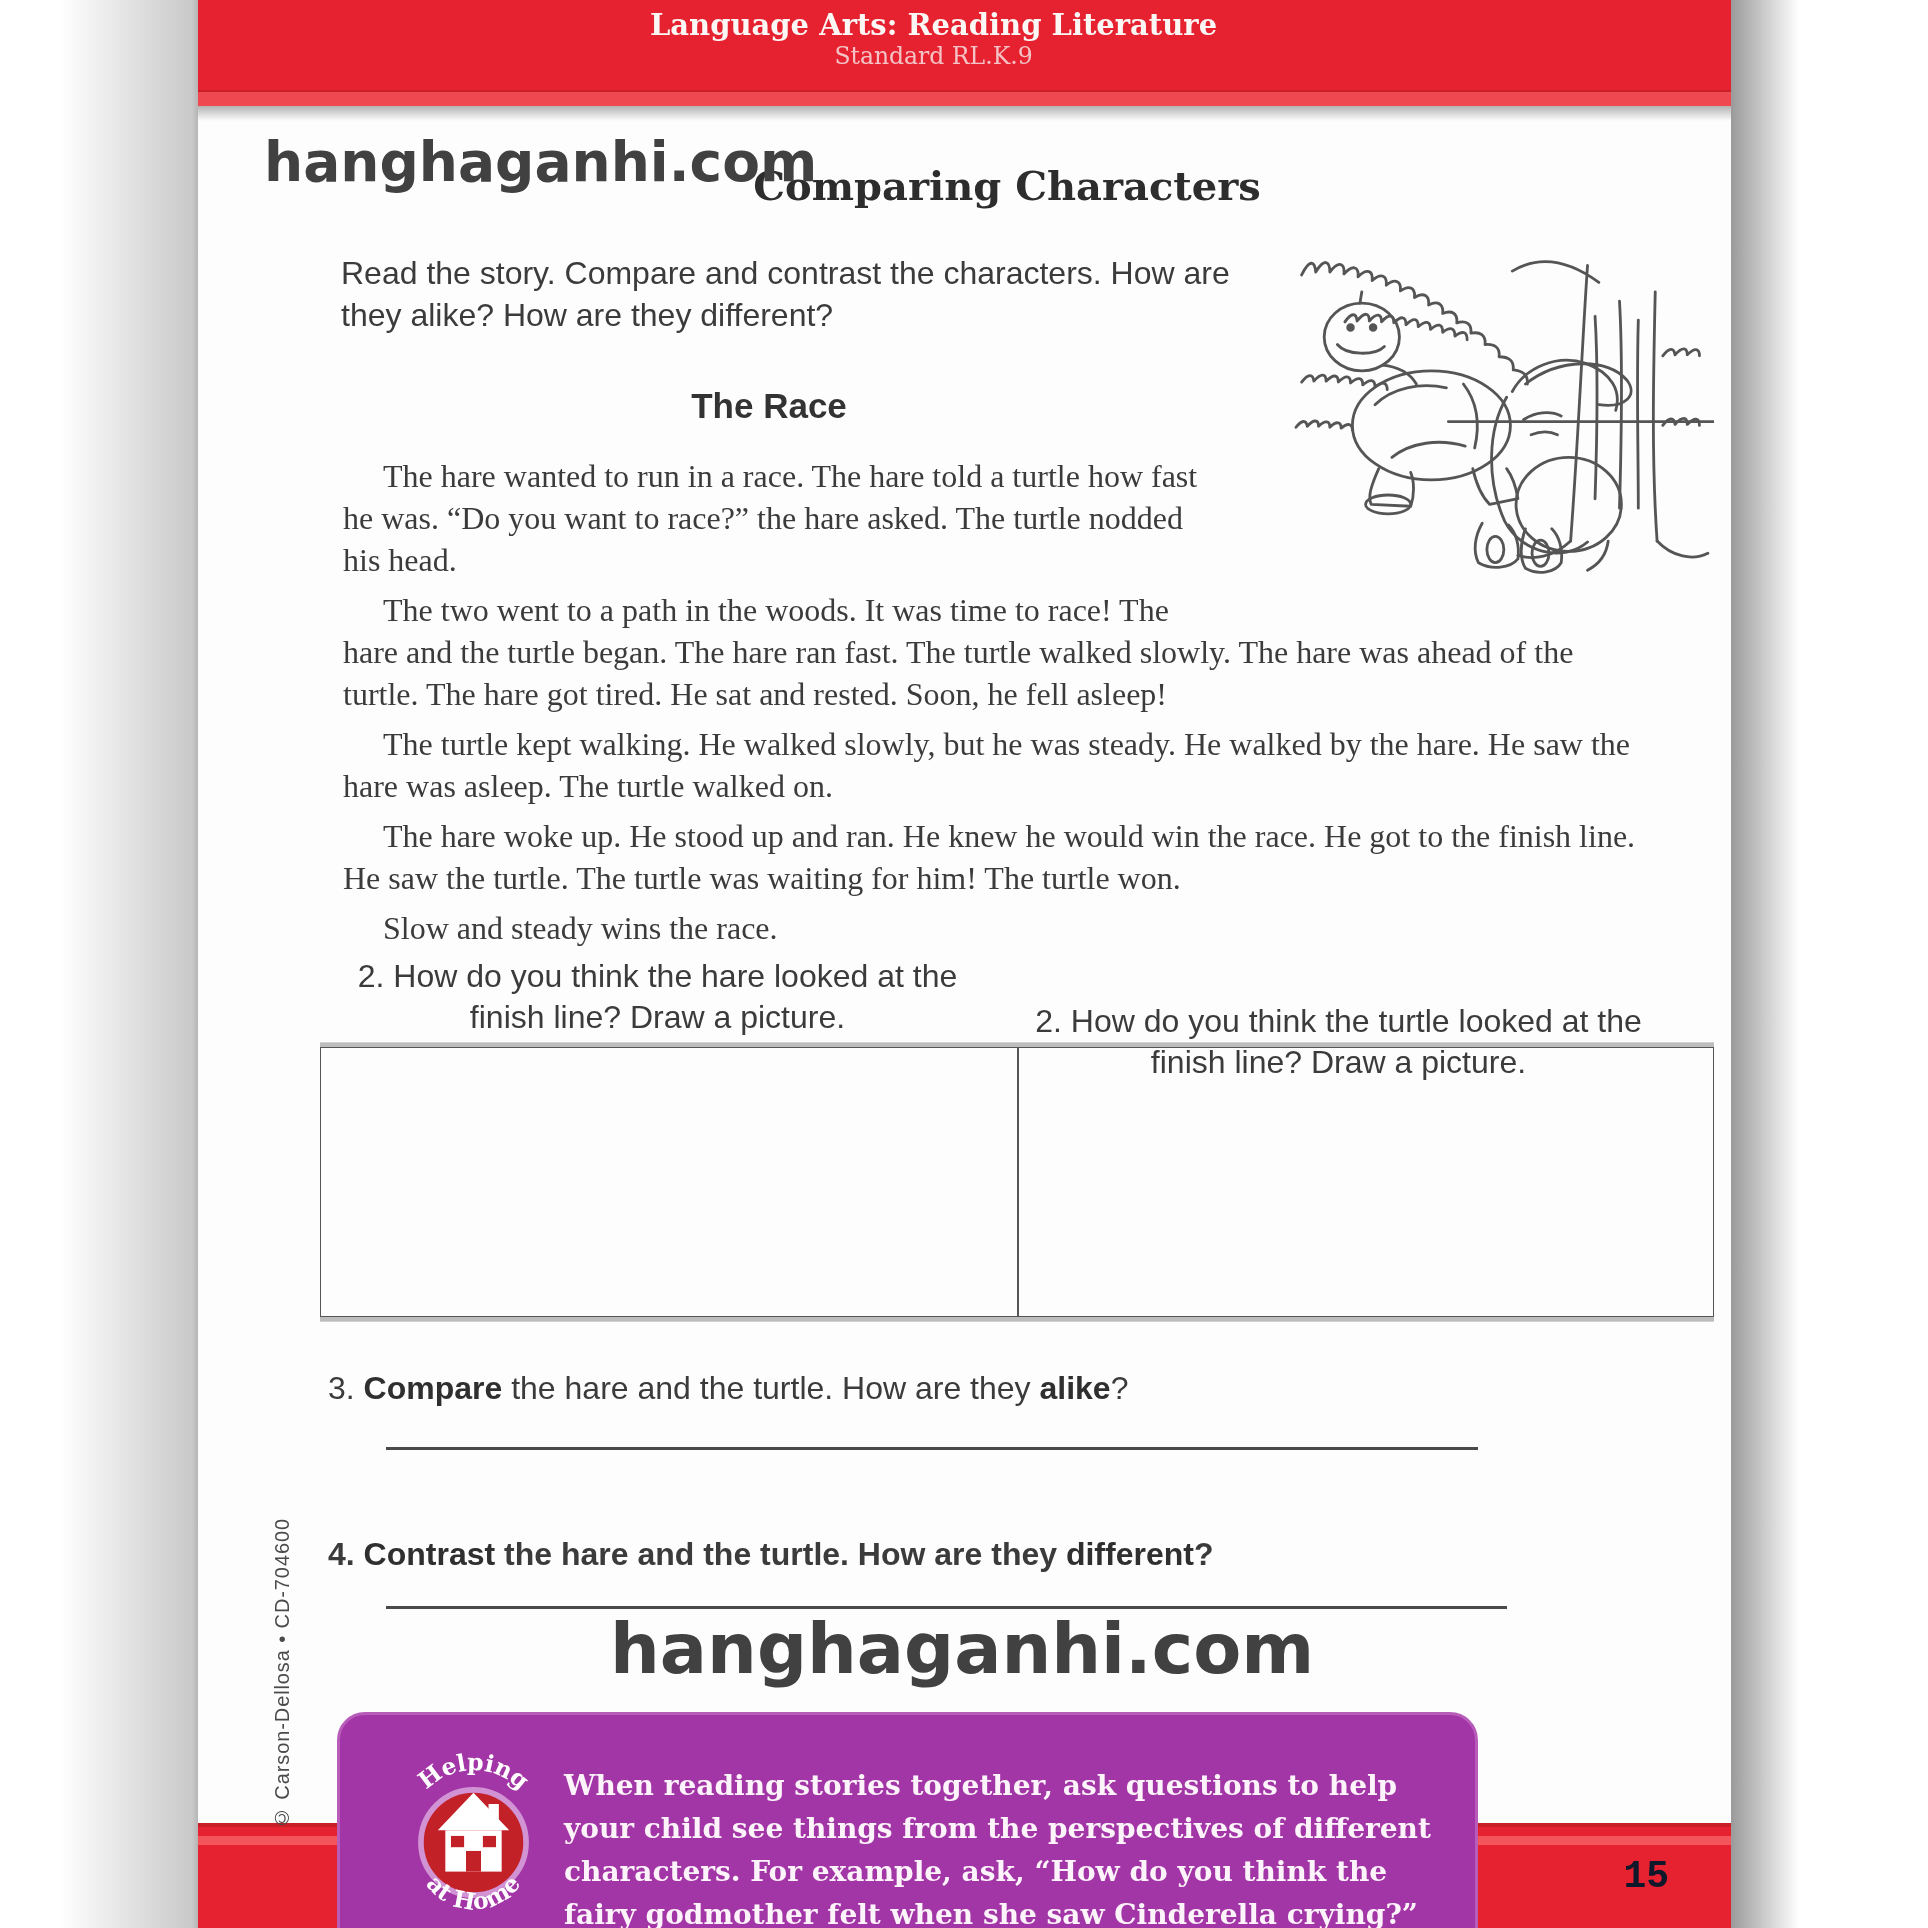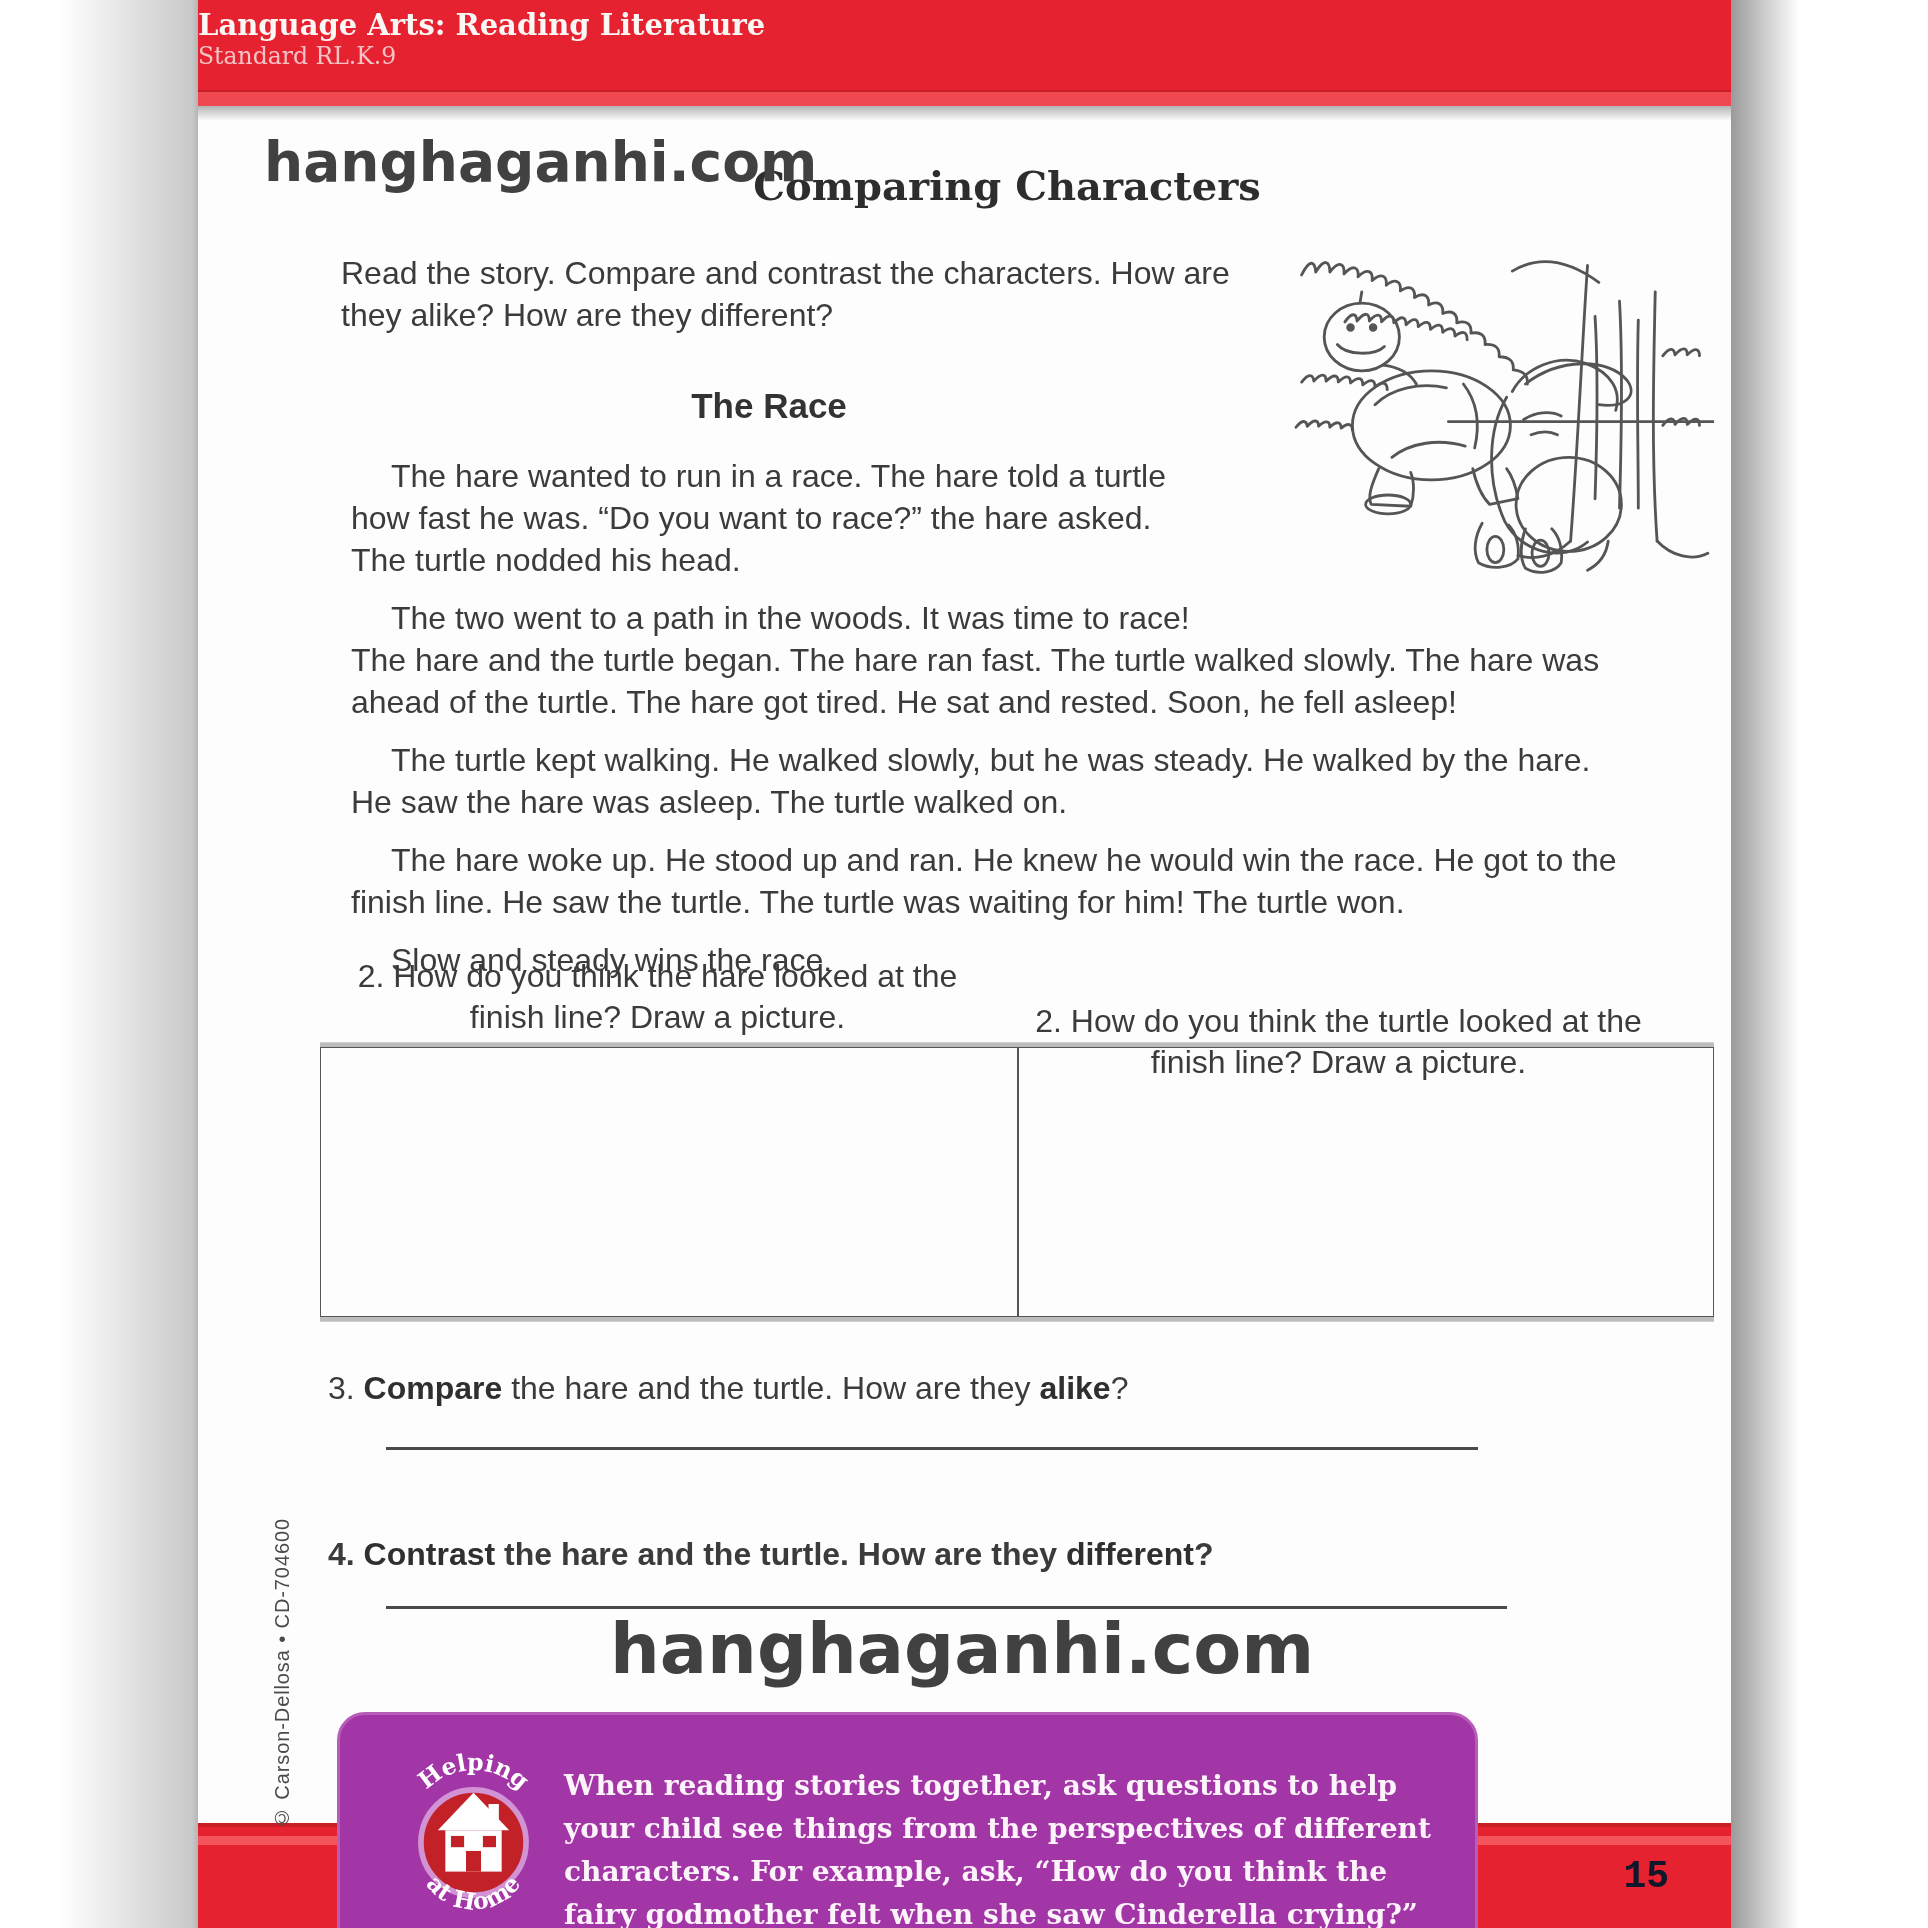--- a/index.html
+++ b/index.html
@@ -10,36 +10,36 @@
            background:linear-gradient(to right,#ffffff 30%,#c9c9c9 97%,#b5b5b5 100%);}
   .page{position:absolute;left:198px;top:0;width:1533px;height:1928px;background:#fdfdfd;}
   .page-shadow-right{position:absolute;left:1731px;top:0;width:80px;height:1928px;
            background:linear-gradient(to right,#9a9a9a 0%,rgba(255,255,255,0) 85%);}
   
   .header-band{position:absolute;left:198px;top:0;width:1533px;height:90px;background:#e62230;}
   .header-sub{position:absolute;left:198px;top:90px;width:1533px;height:16px;background:#ef4850;border-top:2.8px solid #c91f29;box-sizing:border-box;}
   .header-shadow{position:absolute;left:198px;top:106px;width:1533px;height:15px;
            background:linear-gradient(to bottom,#b3b3b3,rgba(255,255,255,0));}
   .header-text{position:absolute;left:198px;top:7.5px;width:1533px;box-sizing:border-box;
-           padding-right:62px;text-align:left;color:#fbf7f4;}
+           padding-right:62px;text-align:center;color:#fbf7f4;}
   .header-subject{font-family:"DejaVu Serif",serif;font-weight:bold;font-size:29px;line-height:34px;}
   .header-standard{font-family:"DejaVu Serif",serif;font-size:23.5px;line-height:28px;color:#f3c3c6;}
   
   .wm{position:absolute;color:#414141;font-family:"DejaVu Sans",sans-serif;font-weight:600;z-index:6;}
   .wm-top{left:264px;top:130px;font-size:55px;}
   .wm-mid{left:610px;top:1608px;font-size:70px;}
   
   .title{position:absolute;left:198px;top:162px;width:1533px;box-sizing:border-box;padding-left:85px;
          text-align:center;font-family:"DejaVu Serif",serif;font-weight:bold;font-size:40px;color:#2d2d2d;}
   .intro{position:absolute;left:341px;top:252px;width:942px;font-size:32px;line-height:42px;}
   
   .story{position:absolute;left:335px;top:377px;width:1311px;font-size:32px;line-height:42px;}
   .story-float{float:right;width:443px;height:235px;}
   .story-title{font-weight:bold;font-size:35px;text-align:center;color:#333;margin:7.5px 0 28px 0;}
-  .story p{margin:16px;text-indent:40px;}
+  .story p{margin:8px;text-indent:40px;font-family:Liberation Serif, serif;}
   .illustration{position:absolute;left:1288px;top:226px;width:426px;height:395px;z-index:2;}
   
   .q-col{position:absolute;top:956px;width:659px;text-align:center;font-size:32px;line-height:41px;}
   .q1{left:328px;} .q2{left:1009px;margin-top:45px;}
   
   .draw-boxes{position:absolute;left:320px;top:1047px;width:1394px;height:270px;box-sizing:border-box;
       border:1.9px solid #555;box-shadow:0 -4.7px 0 rgba(155,155,155,.65),0 4.7px 0 rgba(155,155,155,.65);}
   .draw-divider{position:absolute;left:50%;top:0;width:1.9px;height:100%;background:#555;}
   
   .q-line-text{position:absolute;left:328px;font-size:32px;line-height:43px;}

